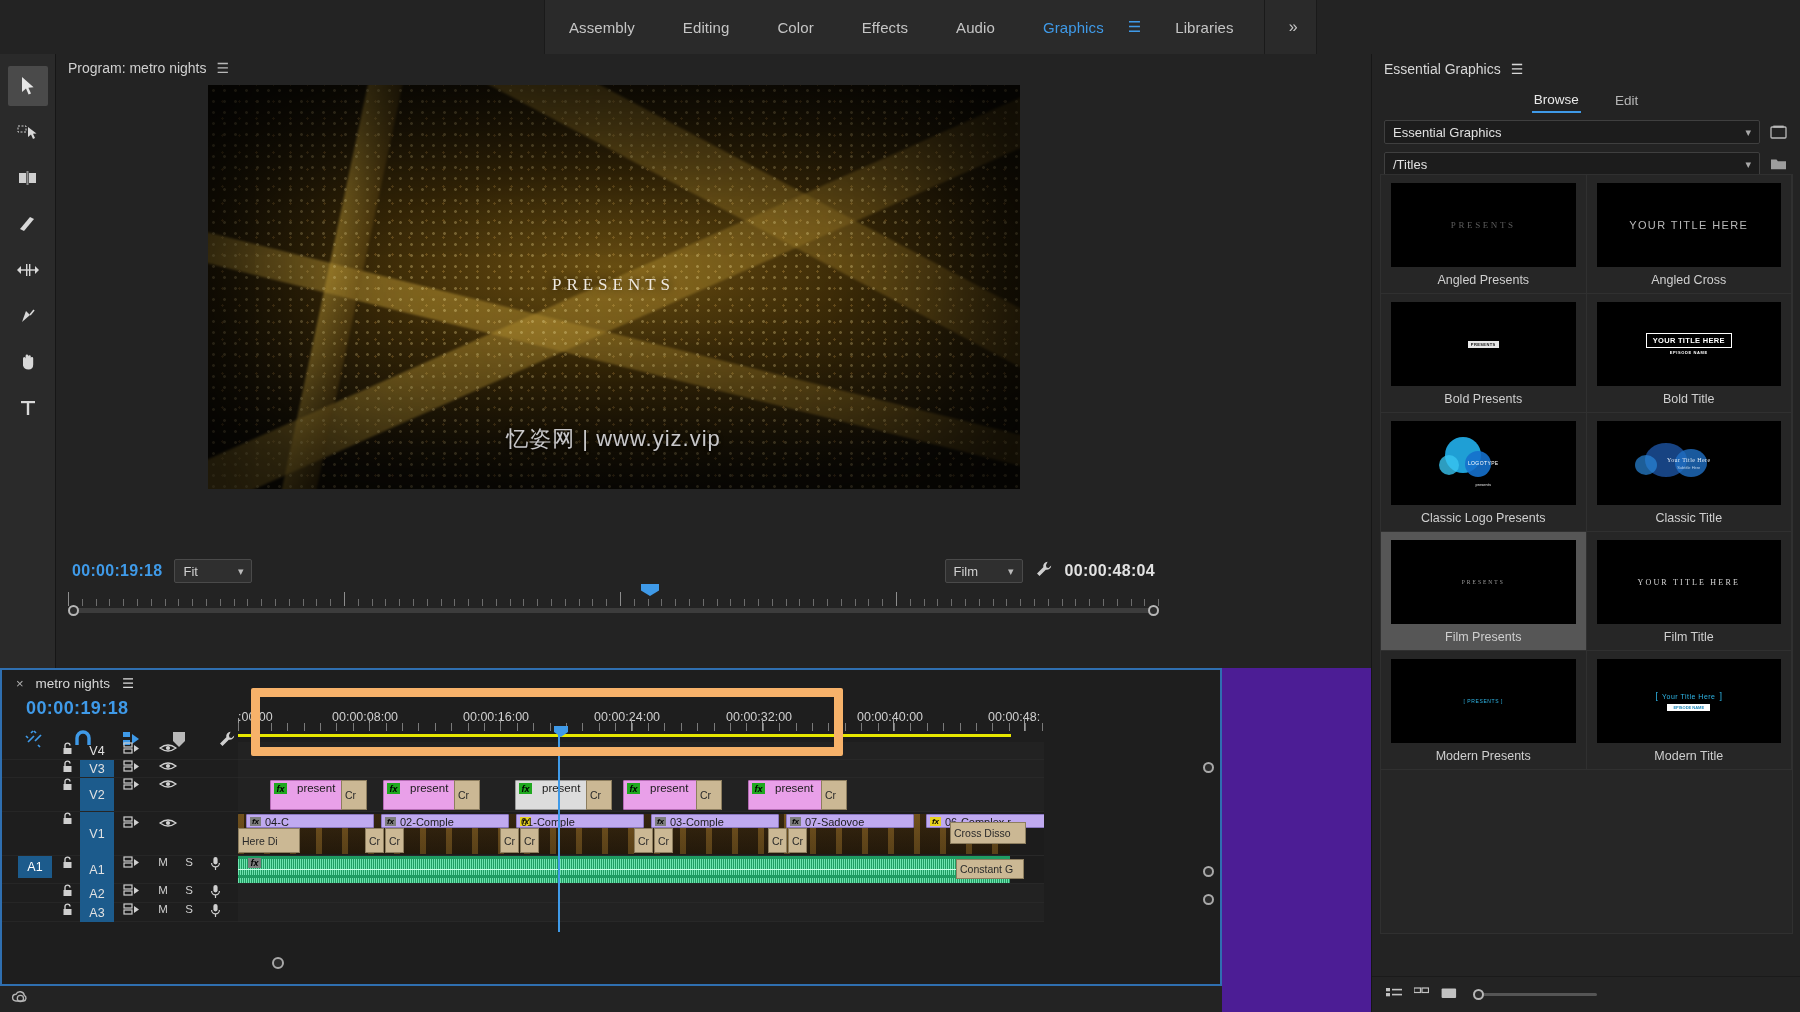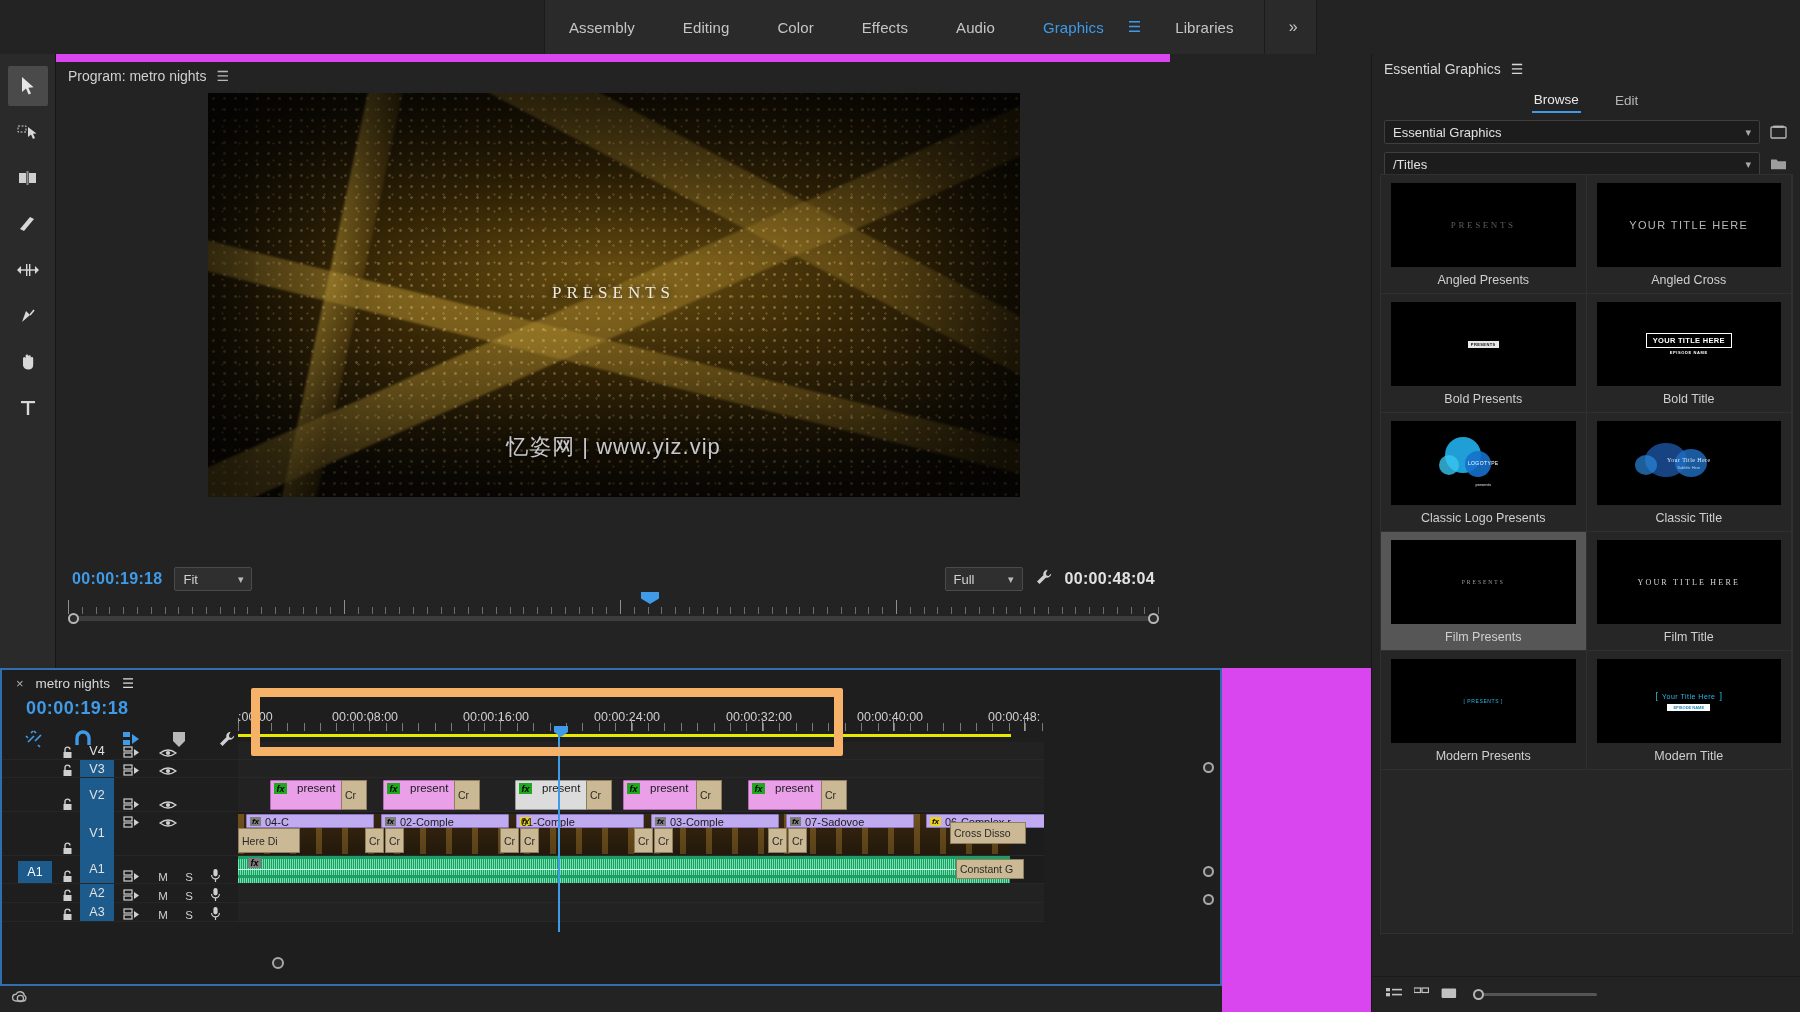--- a/index.html
+++ b/index.html
@@ -3,21 +3,21 @@
 <meta charset="utf-8">
 <style>
   * { box-sizing: border-box; margin: 0; padding: 0; }
   html, body {
     width: 1800px; height: 1012px;
     background: #1e1e1e;
     font-family: "Liberation Sans", sans-serif;
     color: #c8c8c8;
     overflow: hidden;
   }
-  .app { position: relative; width: 1800px; height: 1012px; background: #d946ef; }
+  .app { position: relative; width: 1800px; height: 1012px; background: #4c1d95; }
 
   
   .topbar {
     position: absolute; left: 0; top: 0; width: 1800px; height: 54px;
     background: #2a2a2a; display: flex; align-items: center;
   }
   .topbar-left { width: 545px; height: 54px; background: #232323; border-right: 1px solid #1a1a1a;}
   .ws-tabs { display: flex; align-items: center; height: 54px; gap: 0; }
   .ws-tab {
     padding: 0 24px; height: 54px; display: flex; align-items: center;
@@ -38,21 +38,21 @@
   .tool {
     width: 40px; height: 40px; display: flex; align-items: center; justify-content: center;
     margin-bottom: 6px; border-radius: 2px;
   }
   .tool.active { background: #4a4a4a; }
   .tool svg { display: block; }
 
   
   .program {
     position: absolute; left: 56px; top: 54px; width: 1115px; height: 614px;
-    background: #232323; border-right: 1px solid #161616; margin-top: 8px;
+    background: #232323; border-right: 1px solid #161616;
   }
   .prog-header {
     height: 28px; display: flex; align-items: center; padding-left: 12px;
     font-size: 14px; color: #d0d0d0; gap: 10px;
   }
   .prog-hamb { color: #b8b8b8; font-size: 14px; }
   .video-wrap {
     position: relative; width: 1115px; height: 410px;
     display: flex; align-items: center; justify-content: center;
   }
@@ -228,21 +228,21 @@
     position:absolute; left: 0; top: 17px; width: 806px; height: 8px;
     background-image: repeating-linear-gradient(to right, #7a7a7a 0 1px, transparent 1px 16.4px);
   }
   .tl-ruler .bigticks {
     position:absolute; left: 0; top: 12px; width: 806px; height: 13px;
     background-image: repeating-linear-gradient(to right, #9b9b9b 0 1px, transparent 1px 131px);
   }
   .yellow-bar { position: absolute; left: 236px; top: 64px; width: 773px; height: 3px; background: #e8e800;}
 
   .tracks-head { position: absolute; left: 0; top: 72px; width: 236px; height: 170px; }
-  .trow { display: flex; align-items: flex-end; height: 18px; padding-left: 52px; gap: 0; border-bottom: 1px solid #262626;}
+  .trow { display: flex; align-items: flex-start; height: 18px; padding-left: 52px; gap: 0; border-bottom: 1px solid #262626;}
   .trow.tall { height: 34px; }
   .trow .lock { width: 26px; display:flex; align-items:center; justify-content:center; color:#cfcfcf;}
   .trow .tname { width: 34px; height: 100%; display:flex; align-items:center; justify-content:center; font-size: 12.5px; color: #e2e2e2;}
   .trow .tname.on { background: #1c5b8c; }
   .trow .ic { width: 36px; display:flex; align-items:center; justify-content:center; color:#d0d0d0;}
   .trow .ms { width: 26px; display:flex; align-items:center; justify-content:center; font-size: 11.5px; color: #cfcfcf;}
   .a1-badge { position:absolute; left: 16px; width: 34px; height: 22px; background: #1c5b8c; color:#fff;
     font-size: 12.5px; display:flex; align-items:center; justify-content:center;}
 
   .tl-canvas { position: absolute; left: 236px; top: 72px; width: 806px; height: 190px; overflow: hidden;}
@@ -378,21 +378,21 @@
     </div>
 
     <div class="prog-status">
       <span class="tc-blue">00:00:19:18</span>
       <span class="sel-box">
         <span>Fit</span>
         <span class="cv">▾</span>
       </span>
       <span class="spacer"></span>
       <span class="sel-box">
-        <span>Full</span>
+        <span>Film</span>
         <span class="cv">▾</span>
       </span>
       <span class="wrench-ic">
         <svg width="18" height="18" viewBox="0 0 18 18">
             <path d="M12.6 1.8a4.4 4.4 0 0 0-4.3 5.4L2 13.5l2.5 2.5 6.3-6.3a4.4 4.4 0 0 0 5.4-4.3l-2.6 2.6-2.1-.6-.6-2.1z" fill="#cfcfcf"></path>
           </svg>
       </span>
       <span class="tc-blue" style="color:#e2e2e2;">00:00:48:04</span>
     </div>
 

